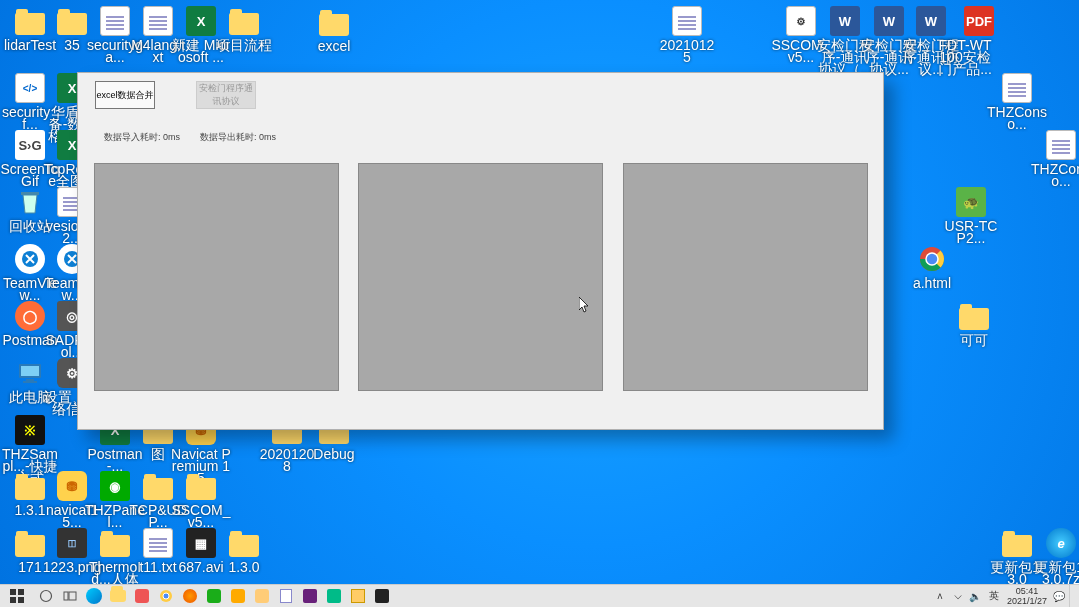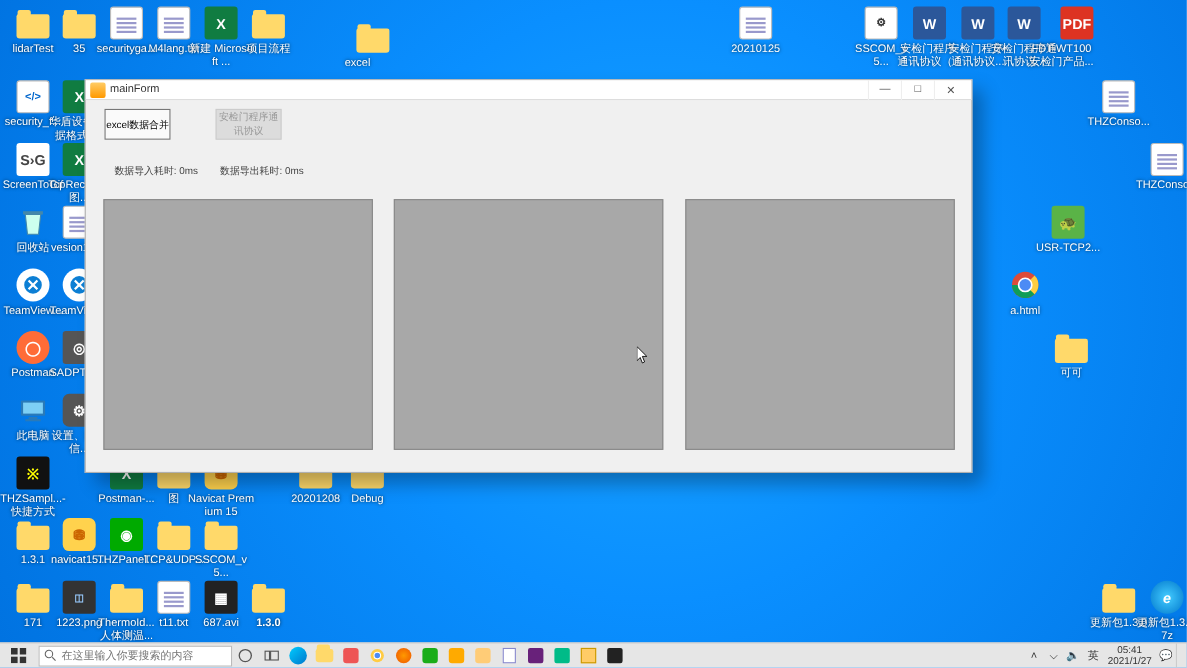--- a/index.html
+++ b/index.html
@@ -7,21 +7,21 @@
 
 
 .desktop { position:relative; width:1079px; height:607px;
   background: radial-gradient(circle at 55% 45%, #19a4ff 0%, #0a8fff 40%, #0072e0 100%);
 }
 
 
 .icons { position:absolute; inset:0; }
 .icon { position:absolute; width:42px; display:flex; flex-direction:column; align-items:center; cursor:pointer; }
 .icon .img { width:32px; height:32px; display:flex; align-items:center; justify-content:center; }
-.icon .lbl { color:#fff; font-size:10px; line-height:12px; text-align:center; text-shadow:0 0 3px rgba(0,0,0,.8); margin-top:2px; width:60px; word-break:break-all; }
+.icon .lbl { color:#fff; font-size:14px; line-height:12px; text-align:center; text-shadow:0 0 3px rgba(0,0,0,.8); margin-top:2px; width:60px; word-break:break-all; }
 
 
 .sq { width:30px; height:30px; border-radius:3px; display:flex; align-items:center; justify-content:center; font-size:13px; font-weight:bold; color:#fff; }
 .folder { width:30px; height:22px; background:#ffd96a; border-radius:2px 2px 3px 3px; position:relative; margin-top:6px;}
 .folder::before { content:""; position:absolute; top:-4px; left:1px; width:12px; height:5px; background:#ffd96a; border-radius:2px 2px 0 0;}
 .svg { width:30px; height:30px; }
 
 
 .win { position:absolute; left:77px; top:72px; width:807px; height:358px; background:#f0f0f0; border:1px solid #b0b0b0; box-shadow:10px 10px 16px rgba(0,0,0,.3); border-radius:0; }
 .titlebar { height:18px; background:#fff; display:flex; align-items:center; font-size:10px; color:#333; padding:0 4px; border-bottom:1px solid #ddd; }
@@ -89,21 +89,21 @@
           <div class="sq" style="background:#107c41">X</div>
         </div>
         <div class="lbl">新建 Microsoft ...</div>
       </div>
       <div class="icon" style="left: 223px; top: 5px;">
         <div class="img">
           <div class="folder"></div>
         </div>
         <div class="lbl">项目流程</div>
       </div>
-      <div class="icon" style="left: 313px; top: 18px; align-items: flex-end;">
+      <div class="icon" style="left: 313px; top: 6px;">
         <div class="img">
           <div class="folder"></div>
         </div>
         <div class="lbl">excel</div>
       </div>
       <div class="icon" style="left: 666px; top: 5px;">
         <div class="img">
           <div class="sq" style="background:#fff;border:1px solid #bbb">
             <div style="width:18px;height:2px;background:#99c;box-shadow:0 4px 0 #99c,0 8px 0 #99c,0 -4px 0 #99c"></div>
           </div>
@@ -363,49 +363,41 @@
           </div>
         </div>
         <div class="lbl">t11.txt</div>
       </div>
       <div class="icon" style="left: 180px; top: 527px;">
         <div class="img">
           <div class="sq" style="background:#222;color:#fff">▦</div>
         </div>
         <div class="lbl">687.avi</div>
       </div>
-      <div class="icon" style="left: 223px; top: 527px; font-weight: bold;">
+      <div class="icon" style="left: 223px; top: 527px;">
         <div class="img">
           <div class="folder"></div>
         </div>
         <div class="lbl">1.3.0</div>
       </div>
       <div class="icon" style="left: 996px; top: 527px;">
         <div class="img">
           <div class="folder"></div>
         </div>
         <div class="lbl">更新包1.3.0</div>
       </div>
       <div class="icon" style="left: 1040px; top: 527px;">
         <div class="img">
           <div class="sq" style="background:radial-gradient(#4cf,#07c);border-radius:50%;color:#fff;font-style:italic">e</div>
         </div>
         <div class="lbl">更新包1.3.0.7z</div>
       </div>
     </div>
 
   <div class="win">
-    <div class="titlebar">
-      <div class="ticon"></div>
-      <span>mainForm</span>
-      <div class="gap"></div>
-      <div class="wbtn">—</div>
-      <div class="wbtn">□</div>
-      <div class="wbtn close">✕</div>
-    </div>
     <div class="client">
       <div class="btn1">excel数据合并</div>
       <div class="btn2">安检门程序通讯协议</div>
       <div class="lab1">数据导入耗时: 0ms</div>
       <div class="lab2">数据导出耗时: 0ms</div>
       <div class="pane p1"></div>
       <div class="pane p2"></div>
       <div class="pane p3"></div>
       <div class="cursor">
         <svg width="12" height="16" viewBox="0 0 12 16">
@@ -417,27 +409,20 @@
 
   <div class="taskbar">
     <div class="startbtn">
       <svg width="14" height="14" viewBox="0 0 14 14">
           <rect x="0" y="0" width="6" height="6" fill="#333"></rect>
           <rect x="8" y="0" width="6" height="6" fill="#333"></rect>
           <rect x="0" y="8" width="6" height="6" fill="#333"></rect>
           <rect x="8" y="8" width="6" height="6" fill="#333"></rect>
         </svg>
     </div>
-    <div class="searchbox">
-      <svg viewBox="0 0 16 16">
-          <circle cx="6" cy="6" r="4.5" fill="none" stroke="#666" stroke-width="1.3"></circle>
-          <line x1="10" y1="10" x2="14" y2="14" stroke="#666" stroke-width="1.3"></line>
-        </svg>
-      <input placeholder="在这里输入你要搜索的内容" style="">
-    </div>
     <div class="tbicon">
         <svg width="14" height="14" viewBox="0 0 14 14">
           <circle cx="7" cy="7" r="5.5" fill="none" stroke="#555" stroke-width="1.2"></circle>
         </svg>
       </div>
     <div class="tbicon">
         <svg width="14" height="14" viewBox="0 0 14 14">
           <rect x="1" y="3" width="4" height="8" fill="none" stroke="#555"></rect>
           <rect x="6" y="3" width="7" height="8" fill="none" stroke="#555"></rect>
         </svg>

